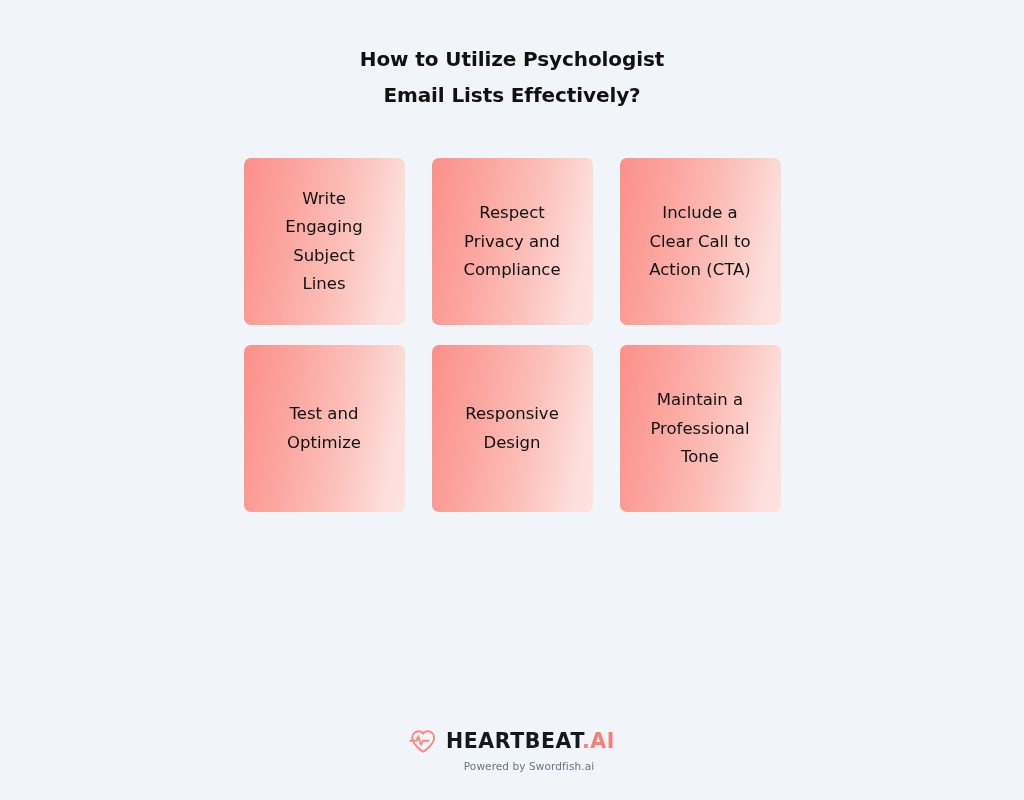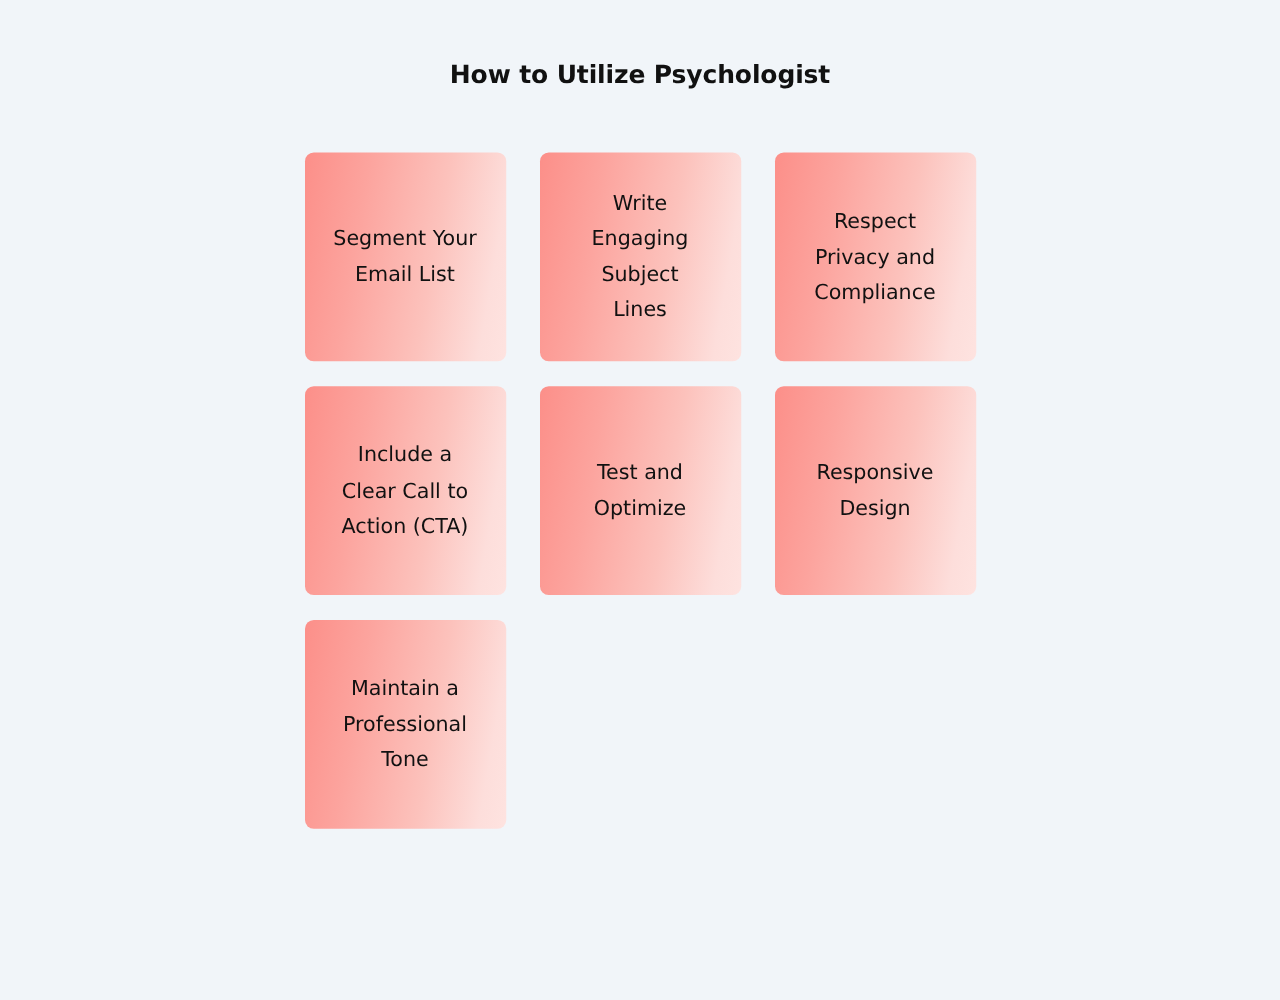--- a/index.html
+++ b/index.html
@@ -110,27 +110,24 @@
     user-select: none;
   }
 </style>
 </head>
 <body>
 
 <div class="page">
 
   <h1 class="title">
     <span class="title-line">How to Utilize Psychologist</span>
+    <span class="title-line">Email Lists Effectively?</span>
   </h1>
 
   <div class="grid">
-    <div class="card">
-      <span class="card-label">Segment Your
-Email List</span>
-    </div>
     <div class="card">
       <span class="card-label">Write
 Engaging
 Subject
 Lines</span>
     </div>
     <div class="card">
       <span class="card-label">Respect
 Privacy and
 Compliance</span>
@@ -148,14 +145,28 @@
       <span class="card-label">Responsive
 Design</span>
     </div>
     <div class="card">
       <span class="card-label">Maintain a
 Professional
 Tone</span>
     </div>
   </div>
 
+  <div class="footer">
+    <div class="logo-row">
+      <span class="heart-icon-wrap">
+        <svg class="heart-icon" viewBox="0 0 32 30" xmlns="http://www.w3.org/2000/svg" aria-hidden="true">
+          <path d="M16.2 27.4 C16.2 27.4 3.6 19.6 3.6 11.2 C3.6 6.9 6.9 3.7 10.9 3.7 C13.3 3.7 15.2 4.9 16.2 6.5 C17.2 4.9 19.1 3.7 21.5 3.7 C25.5 3.7 28.8 6.9 28.8 11.2 C28.8 19.6 16.2 27.4 16.2 27.4 Z" fill="none" stroke="#fb8981" stroke-width="2.2" stroke-linejoin="round"></path>
+          <path d="M1.2 14.8 H8.4 L10.6 9.6 L13.6 19.4 L15.8 14.8 H22.6" fill="none" stroke="#fb8981" stroke-width="2.2" stroke-linecap="round" stroke-linejoin="round"></path>
+        </svg>
+      </span>
+      <span class="wordmark">
+        <span class="brand-main">HEARTBEAT</span><span class="brand-accent">.AI</span>
+      </span>
+    </div>
+    <div class="powered-by">Powered by Swordfish.ai</div>
+  </div>
 
 </div>
 
 </body></html>

